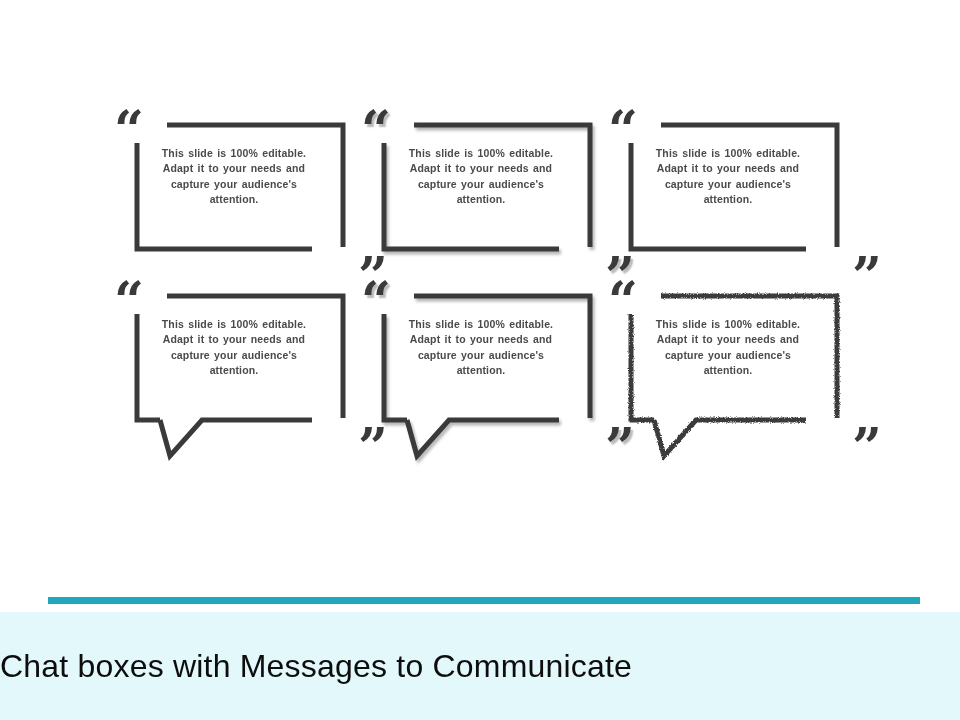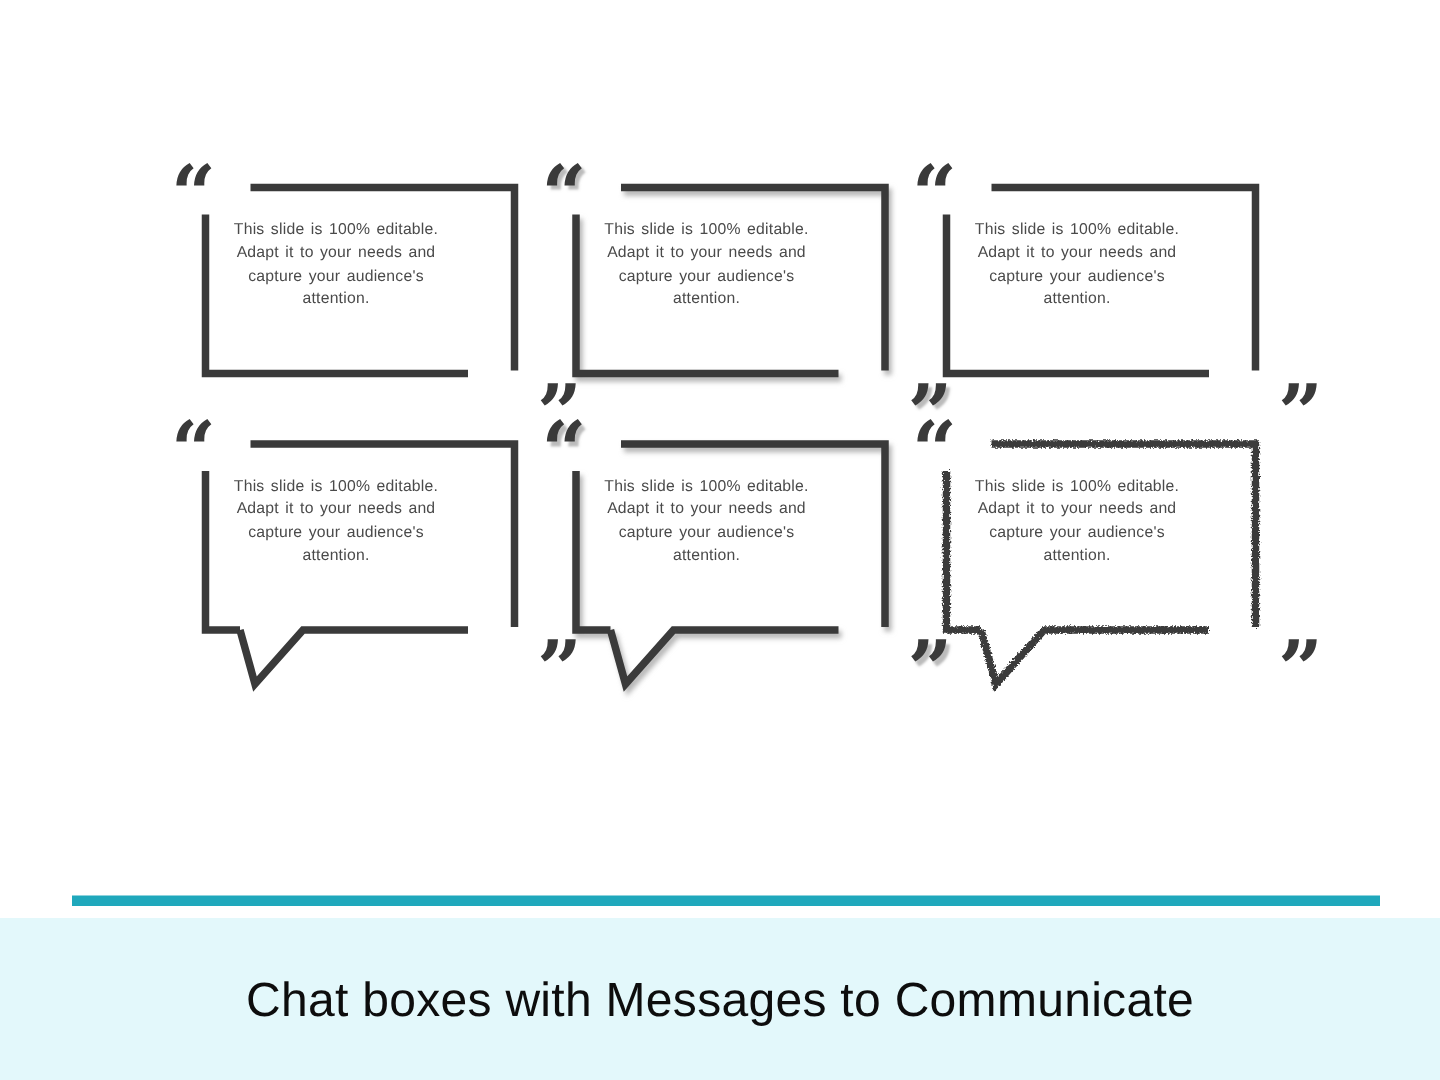--- a/index.html
+++ b/index.html
@@ -61,29 +61,30 @@
   }
   .q-close{
     font-size:52px;
     right:-42px;
     bottom:-40px;
   }
 
   
   .quote-text{
     position:absolute;
-    left:10px;
+    left:20px;
     top:24px;
     width:160px;
     text-align:center;
     font-size:10.5px;
     line-height:15.4px;
     color:#4a4a4a;
     letter-spacing:.15px;
     word-spacing:1.2px;
+    font-weight:bold;
   }
 
   
   .shadowed .frame-svg{ filter:drop-shadow(2.5px 3px 1.6px rgba(120,120,120,.55)); }
   .shadowed .q-mark  { text-shadow:2.5px 3px 1.6px rgba(120,120,120,.5); }
 
   
   .rough .frame-svg{ filter:url(#roughen); }
 
   
@@ -97,21 +98,20 @@
   }
   #title-band{
     position:absolute;
     left:0;
     top:612px;
     width:960px;
     height:108px;
     background:#e3f8fb;
     display:flex;
     align-items:center;
-    justify-content:center;
   }
   #slide-title{
     font-size:32px;
     font-weight:400;
     color:#0d0d0d;
     letter-spacing:.2px;
     white-space:nowrap;
   }
 </style>
 </head>

